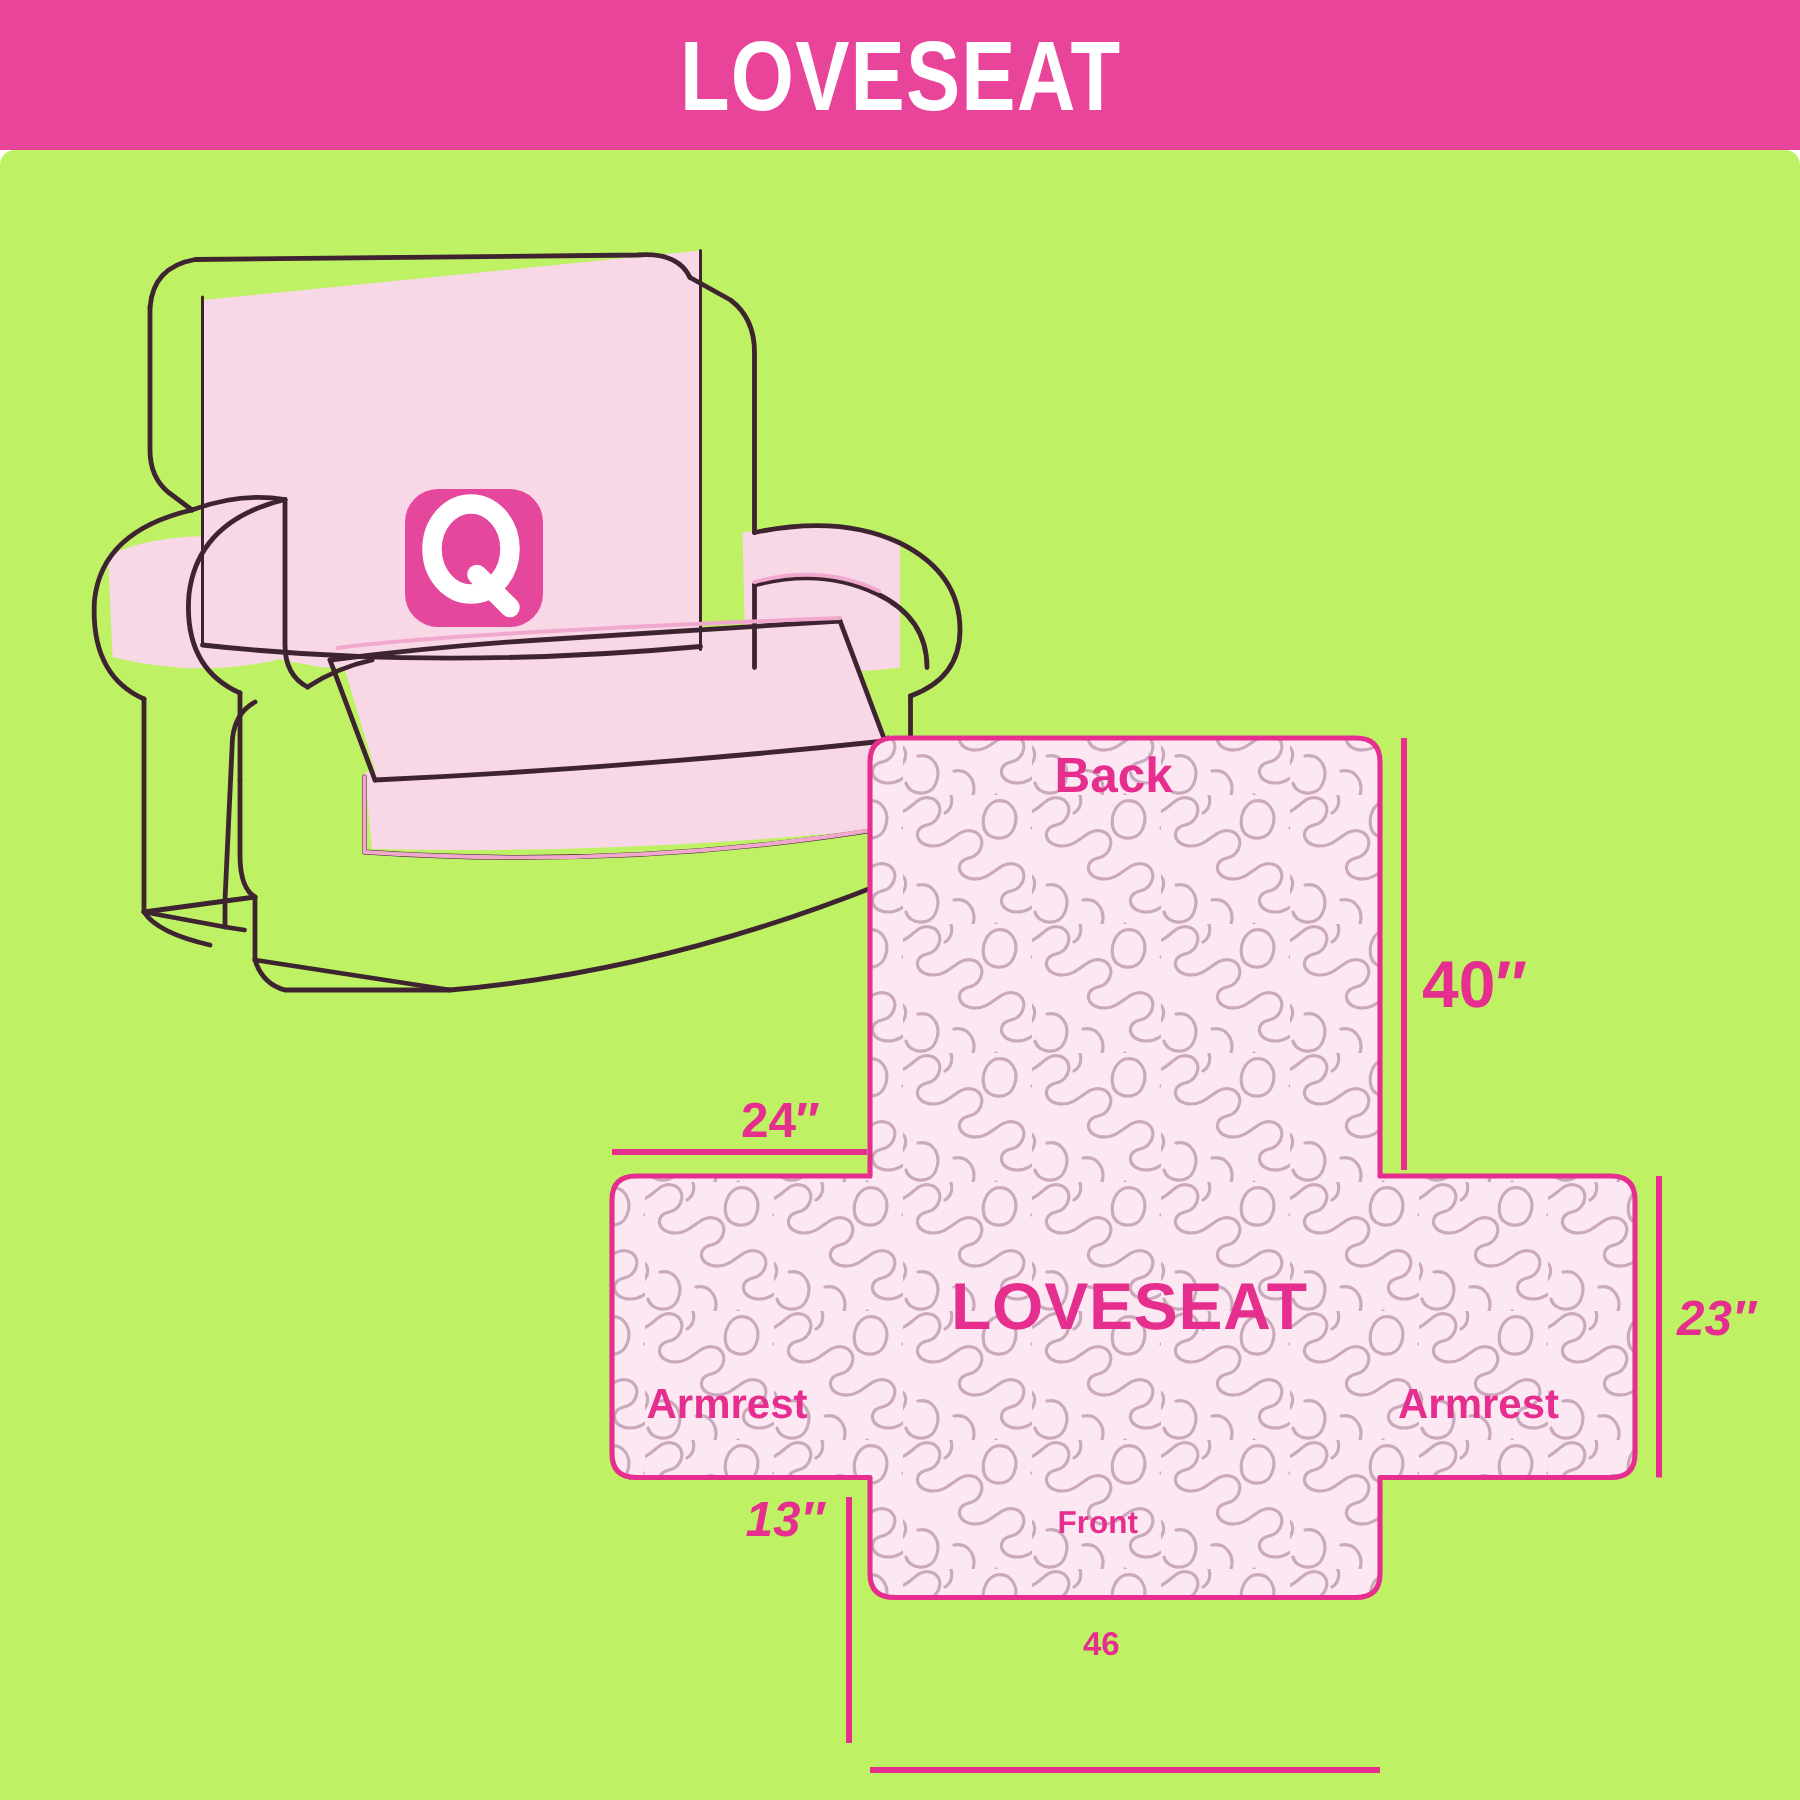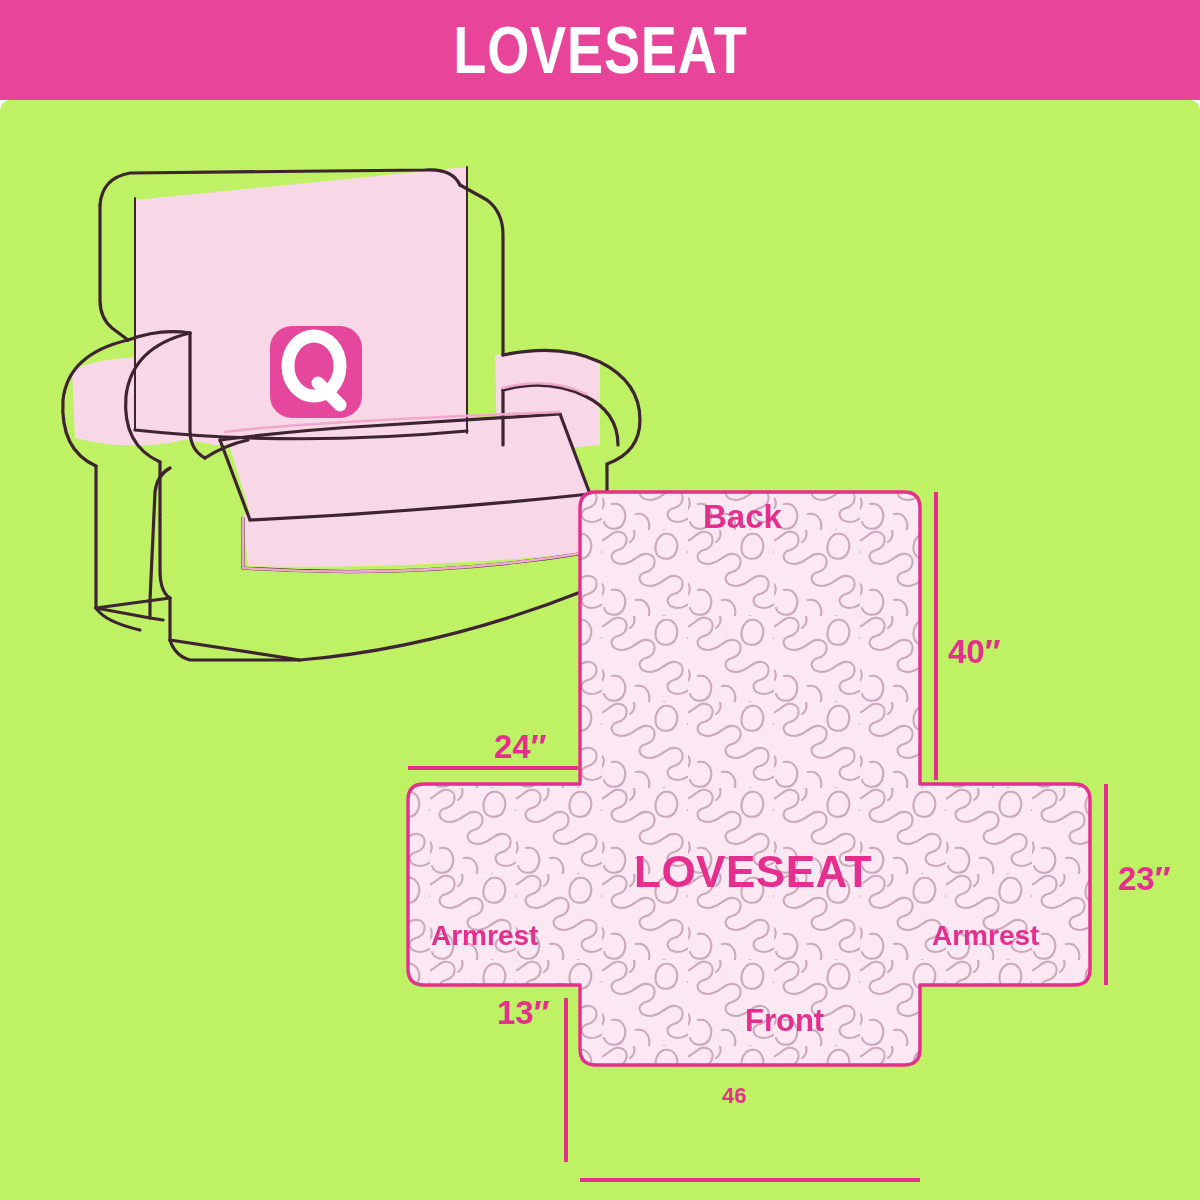--- a/index.html
+++ b/index.html
@@ -253,25 +253,25 @@
   </svg>
 
   <div class="pat-label" style="left:703px; top:400px; font-size:33px;">Back</div>
 
   <div class="pat-label" style="left:634px; top:750px; font-size:44px; letter-spacing:0.5px;">LOVESEAT</div>
 
   <div class="pat-label" style="left:431px; top:822px; font-size:28px;">Armrest</div>
 
   <div class="pat-label" style="left:932px; top:822px; font-size:28px;">Armrest</div>
 
-  <div class="pat-label" style="left:705px; top:905px; font-size:31px;margin-left:40px;">Front</div>
-
-  <div class="dim-label" style="left:948px; top:535px; font-size:33px;">40″</div>
+  <div class="pat-label" style="left:705px; top:905px; font-size:21px;">Front</div>
+
+  <div class="dim-label" style="left:948px; top:535px; font-size:44px;">40″</div>
 
   <div class="dim-label" style="left:473px; top:630px; font-size:33px;margin-left:21px;">24″</div>
 
-  <div class="dim-label" style="left:1118px; top:762px; font-size:33px;">23″</div>
-
-  <div class="dim-label" style="left:497px; top:896px; font-size:33px;">13″</div>
+  <div class="dim-label" style="left:1118px; top:762px; font-size:33px;font-style:italic;">23″</div>
+
+  <div class="dim-label" style="left:497px; top:896px; font-size:33px;font-style:italic;">13″</div>
 
   <div class="dim-label" style="left:722px; top:985px; font-size:22px;">46</div>
 
 </div>
 
 </body></html>

